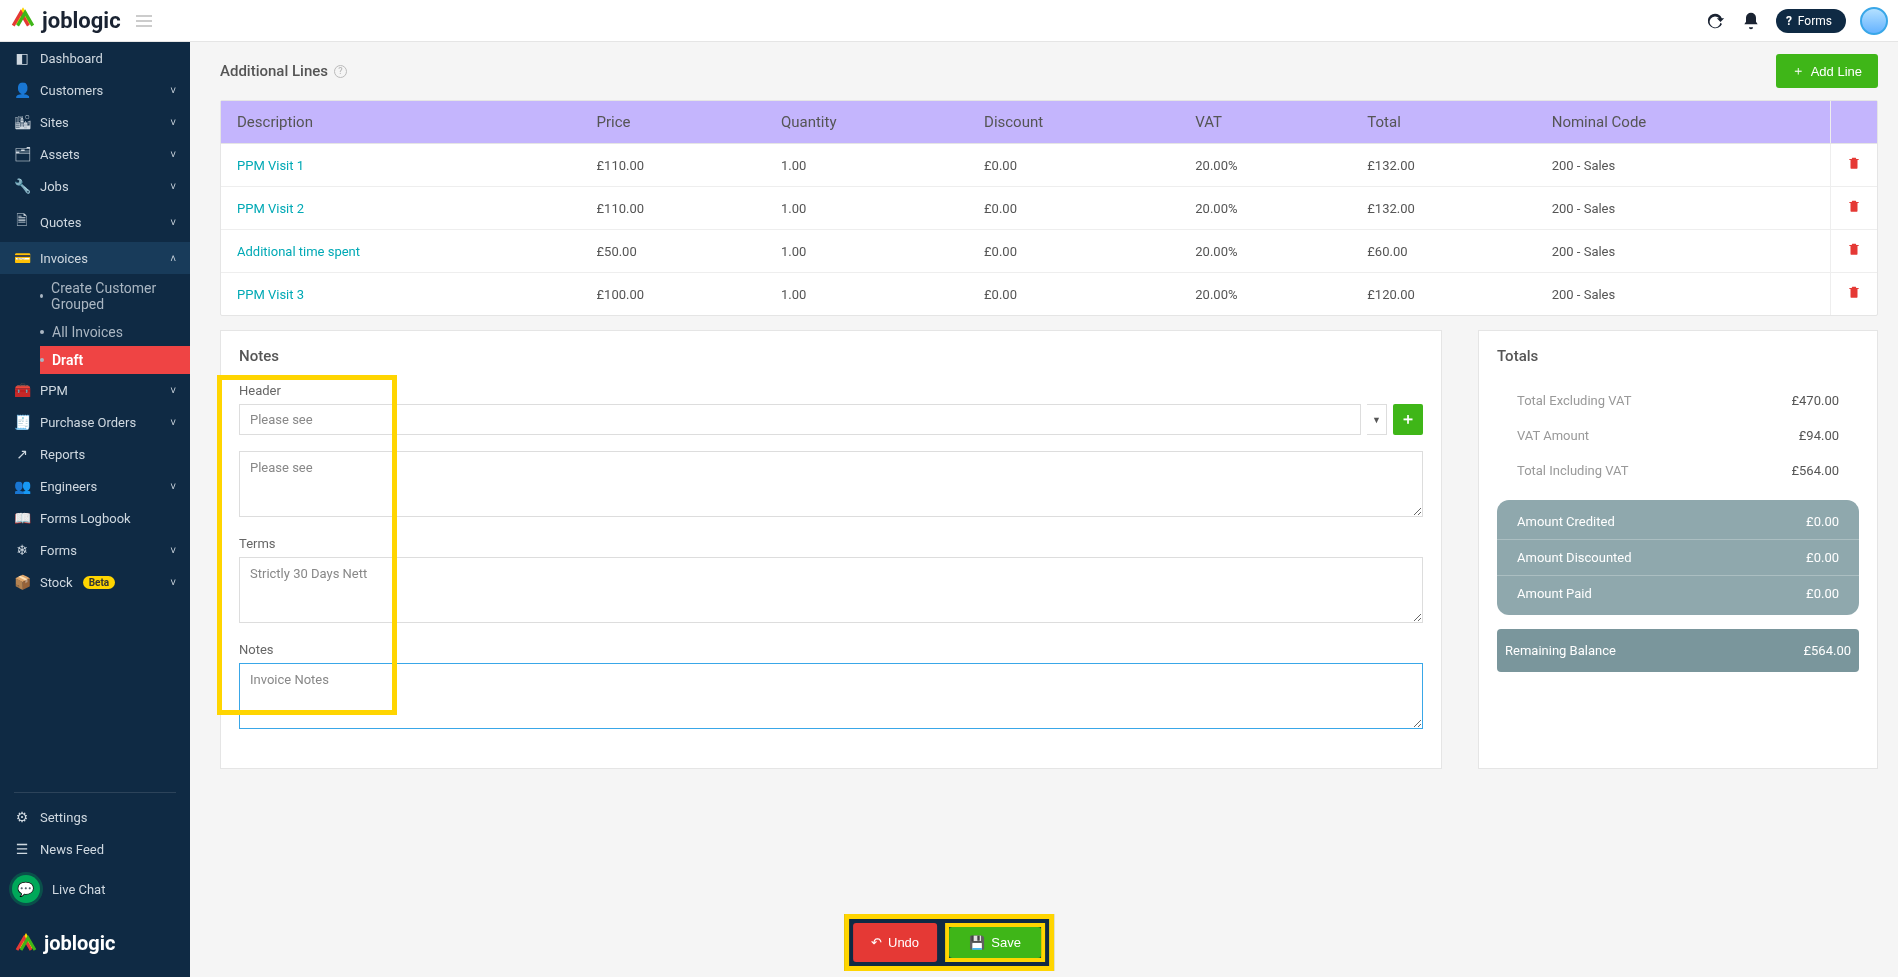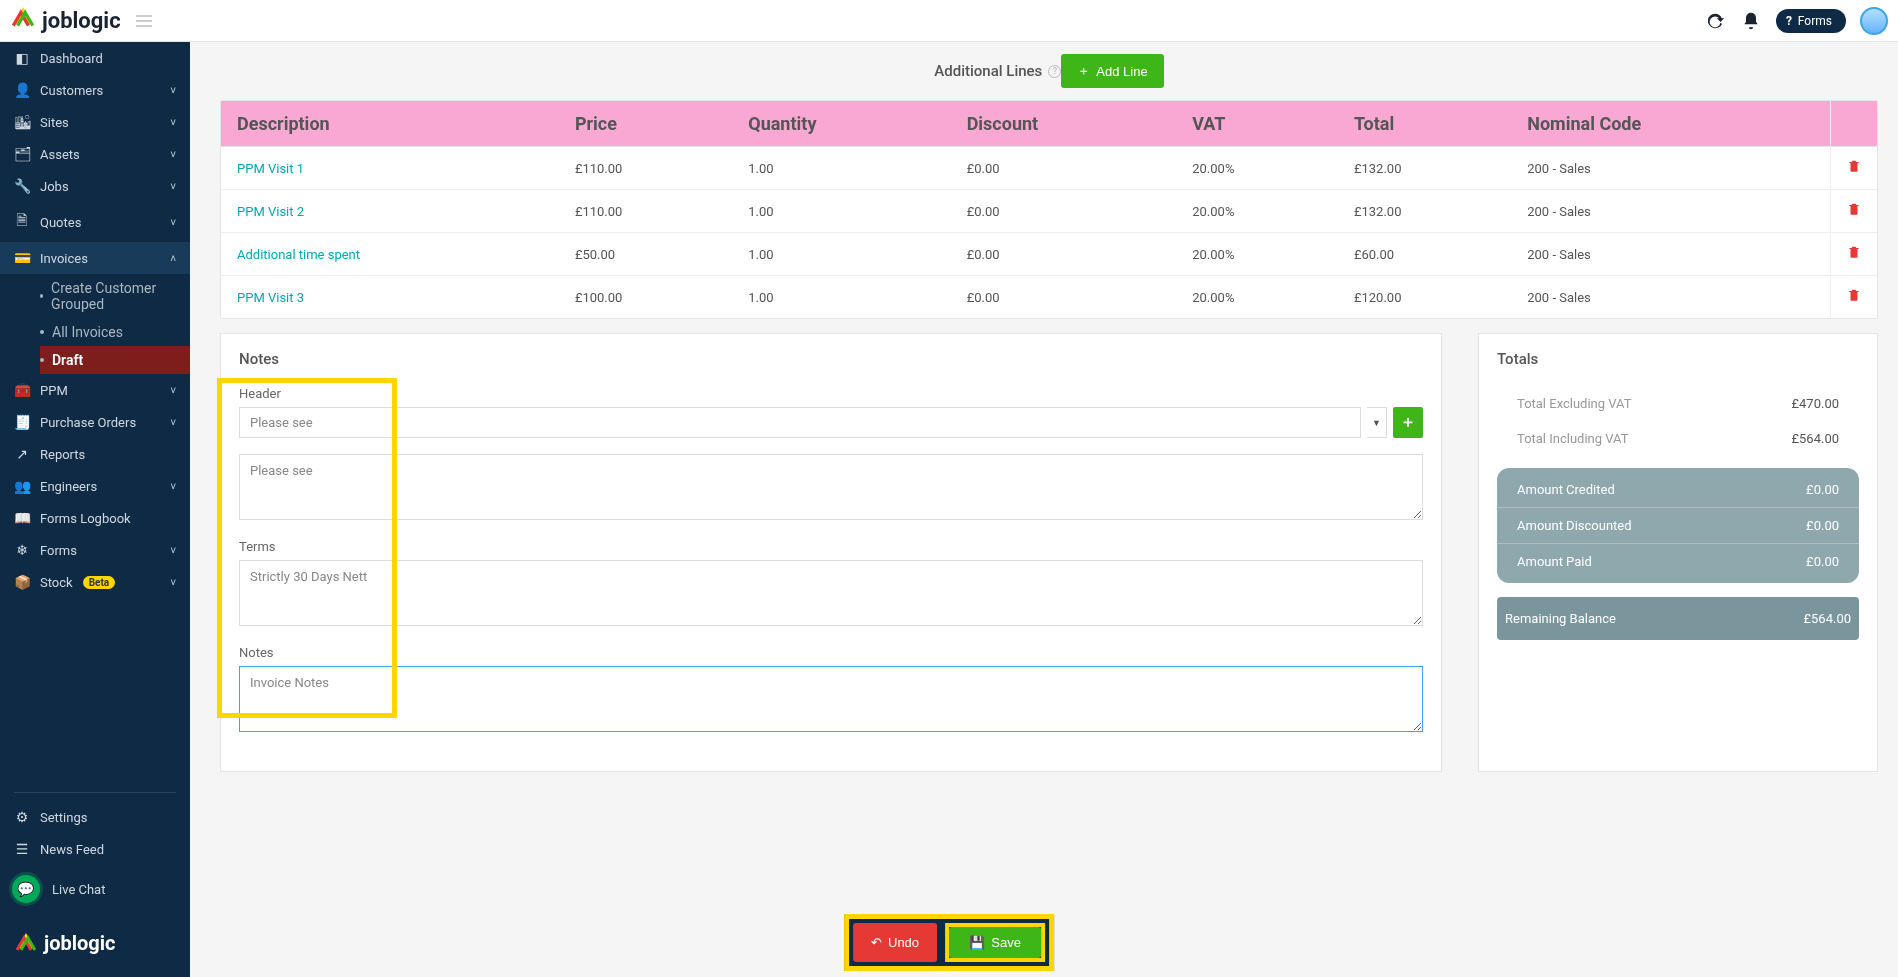--- a/index.html
+++ b/index.html
@@ -23,39 +23,39 @@
   
   .sidebar { width: 190px; background: #0f2a44; color: #cfd8e0; display: flex; flex-direction: column; font-size: 13px; }
   .sidebar-top { flex: 1; overflow-y: auto; }
   .nav-item { display: flex; align-items: center; padding: 8px 14px; gap: 10px; cursor: pointer; position: relative; }
   .nav-item .chev { margin-left: auto; font-size: 10px; }
   .nav-item .nav-icon { width: 16px; text-align: center; font-size: 14px; }
   .nav-sub { padding-left: 40px; font-size: 14px; color: #aab6c2; }
   .nav-sub .nav-item { padding: 6px 14px 6px 0; gap: 8px; }
   .nav-sub .dot { width: 4px; height: 4px; border-radius: 50%; background: #aab6c2; }
   .nav-item.active-parent { background: #183b5a; }
-  .nav-item.active { background: #7f1d1d; color: #fff; font-weight: 600; }
+  .nav-item.active { background: #ef4444; color: #fff; font-weight: 600; }
   .divider { height: 1px; background: rgba(255,255,255,0.12); margin: 8px 14px; }
   .beta-badge { background: #ffd500; color: #333; font-size: 10px; padding: 1px 6px; border-radius: 8px; font-weight: 700; }
   .livechat { display: flex; align-items: center; gap: 12px; padding: 10px 12px; }
   .livechat-icon { width: 28px; height: 28px; border-radius: 50%; background: #00a859; display:flex; align-items:center; justify-content:center; color:#fff; box-shadow: 0 0 0 3px rgba(0,168,89,0.3); font-size:14px;}
   .sidebar-footer { padding: 18px 14px 22px; }
   .footer-logo { display: flex; align-items: center; gap: 6px; font-size: 20px; font-weight: 700; color: #fff; }
   
   
   .main { flex: 1; overflow-y: auto; padding: 12px 20px 80px 30px; background: #f5f5f5; position: relative; }
-  .section-header { display: flex; align-items: center; justify-content: center; margin-bottom: 12px; }
+  .section-header { display: flex; align-items: center; justify-content: space-between; margin-bottom: 12px; }
   .section-title { font-size: 15px; color: #555; font-weight: 500; display: flex; align-items: center; gap: 6px;}
   .info-circle { width: 13px; height: 13px; border: 1px solid #bbb; border-radius: 50%; display: inline-flex; align-items: center; justify-content: center; font-size: 9px; color: #bbb; }
   .add-line-btn { background: #3fb618; color: #fff; border: none; padding: 8px 16px; border-radius: 3px; font-size: 13px; cursor: pointer; display: flex; align-items: center; gap: 6px; }
   
   
   .table-card { background: #fff; border: 1px solid #e5e5e5; border-radius: 2px; }
   table { width: 100%; border-collapse: collapse; }
-  thead th { background: #f9a8d4; padding: 12px 16px; text-align: left; font-weight: 700; color: #555; font-size: 18px; border-bottom: 1px solid #e5e5e5; }
+  thead th { background: #c4b5fd; padding: 12px 16px; text-align: left; font-weight: 400; color: #555; font-size: 15px; border-bottom: 1px solid #e5e5e5; }
   tbody td { padding: 12px 16px; border-bottom: 1px solid #eee; font-size: 13px; color: #555; }
   tbody tr:last-child td { border-bottom: none; }
   .link-cell { color: #00a9b5; cursor: pointer; }
   .delete-btn { color: #e53935; cursor: pointer; font-size: 15px; text-align:center;}
   th.del-col, td.del-col { width: 36px; text-align: center; border-left: 1px solid #eee;}
   
   
   .two-col { display: flex; gap: 36px; margin-top: 14px; }
   .notes-card { flex: 1; background: #fff; border: 1px solid #e5e5e5; padding: 16px 18px 20px; }
   .totals-card { width: 400px; background: #fff; border: 1px solid #e5e5e5; padding: 16px 18px 20px; }
@@ -365,20 +365,24 @@
       </div>
 
       <div class="totals-card">
         <div class="card-title">Totals</div>
         <div id="totals-light">
             <div class="total-row">
               <span>Total Excluding VAT</span>
               <span class="val">£470.00</span>
             </div>
             <div class="total-row">
+              <span>VAT Amount</span>
+              <span class="val">£94.00</span>
+            </div>
+            <div class="total-row">
               <span>Total Including VAT</span>
               <span class="val">£564.00</span>
             </div>
           </div>
         <div class="totals-grey-box" id="totals-grey">
             <div class="total-row">
               <span>Amount Credited</span>
               <span class="val">£0.00</span>
             </div>
             <div class="total-row">

